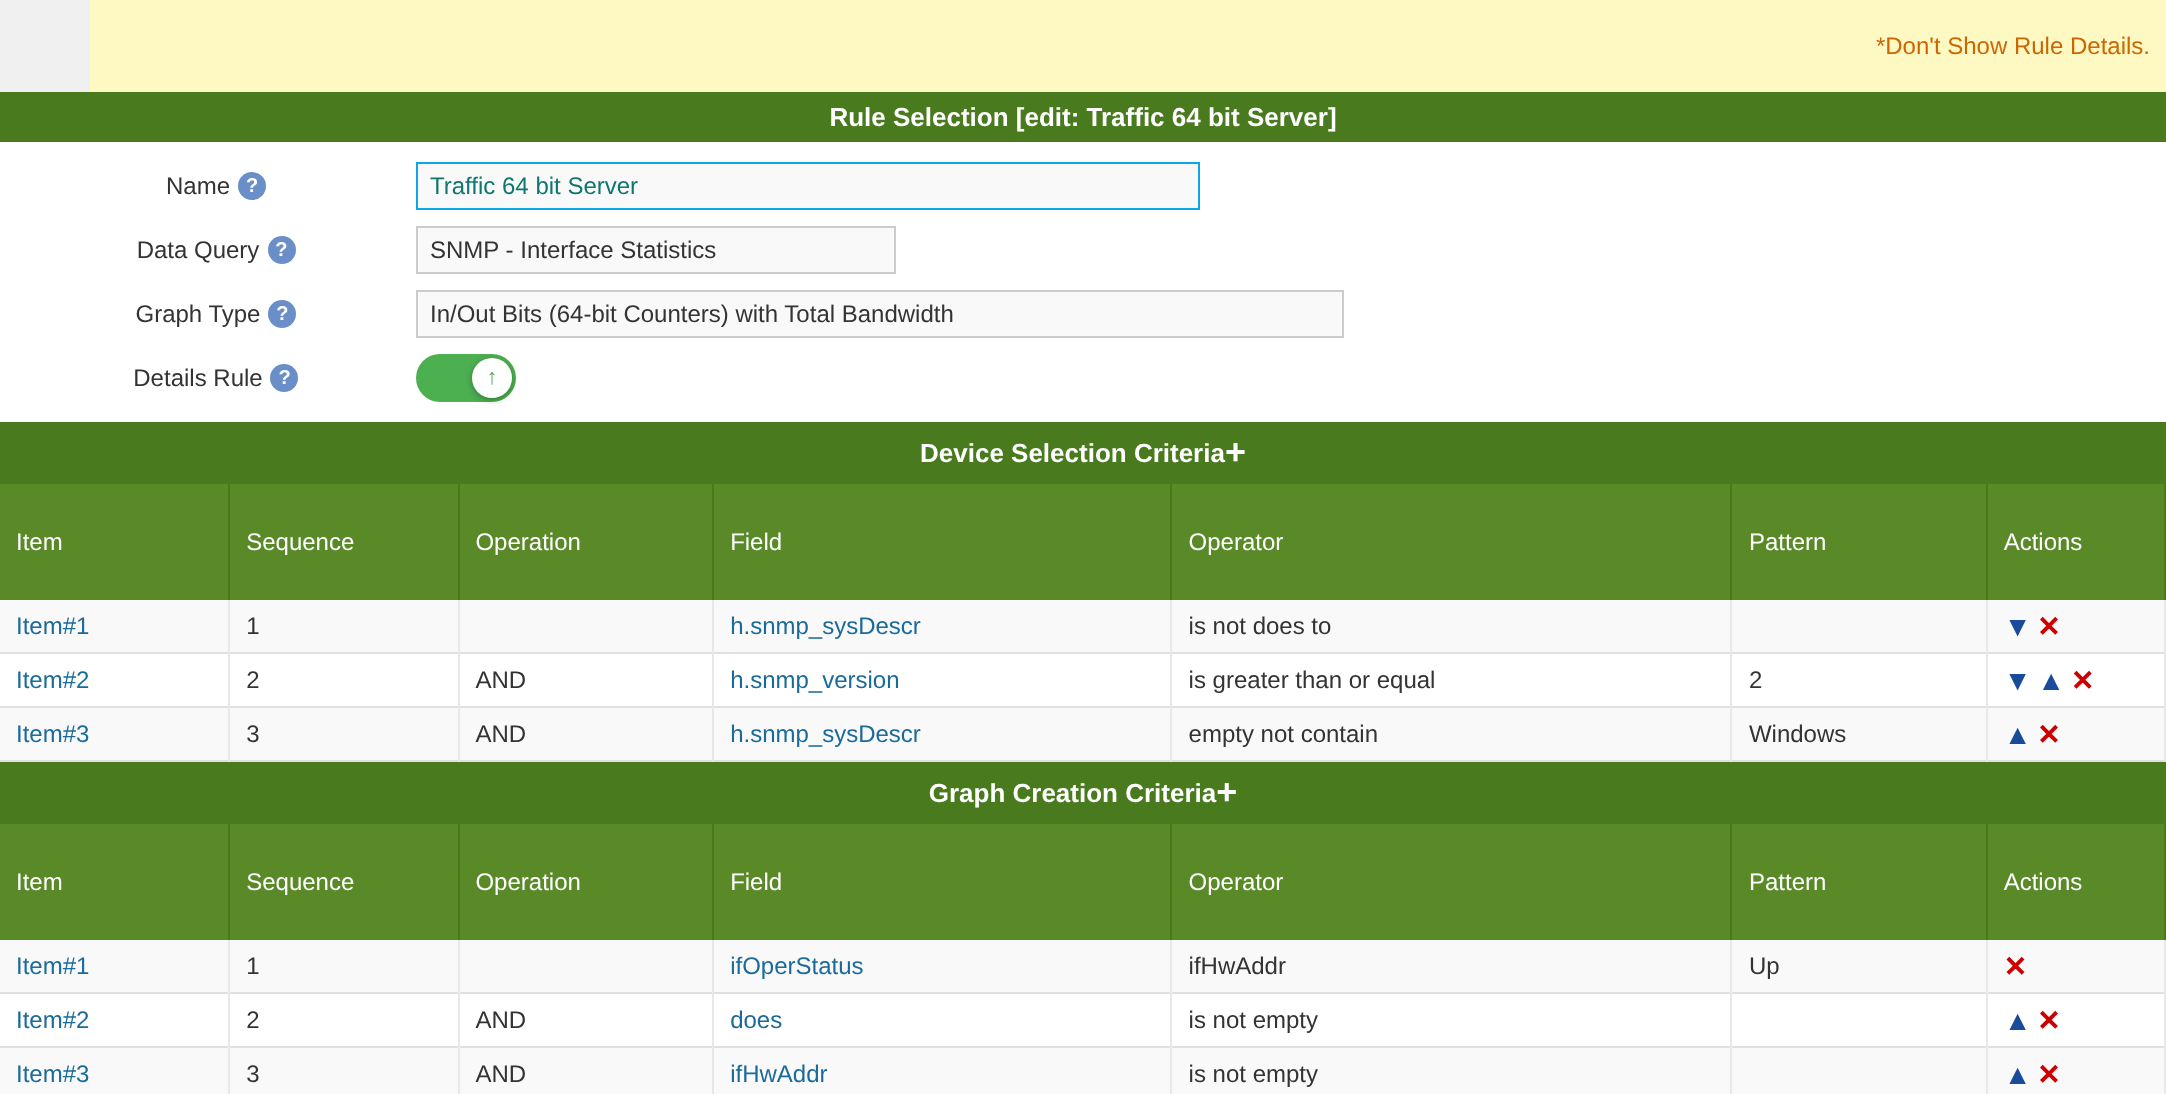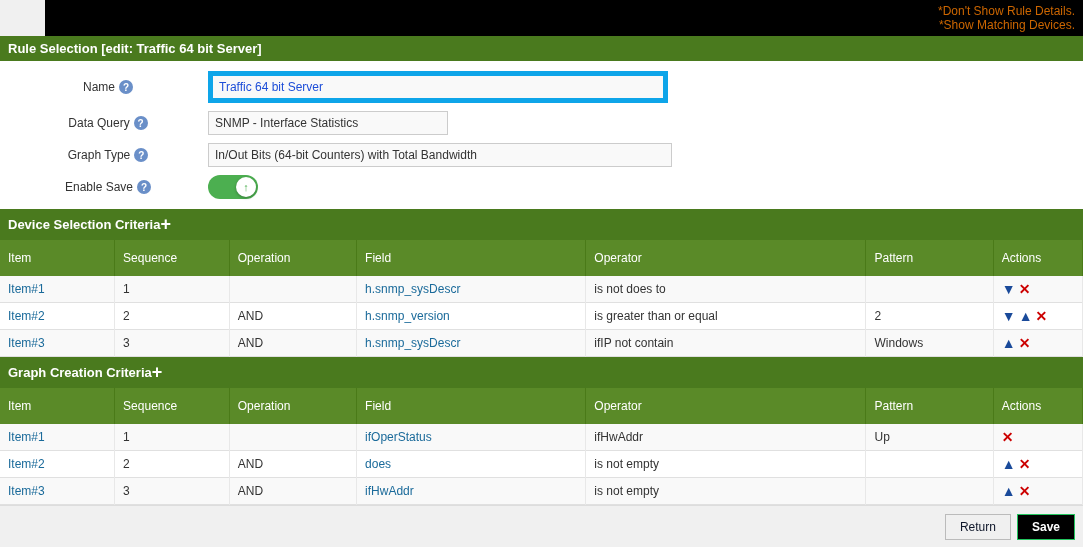--- a/index.html
+++ b/index.html
@@ -5,38 +5,38 @@
     * { box-sizing: border-box; margin: 0; padding: 0; }
     body {
       font-family: Arial, sans-serif;
       font-size: 12px;
       background: #f0f0f0;
       width: 1083px;
       min-height: 547px;
     }
     .top-links {
       text-align: right;
-      padding: 4px 8px;
-      background: #000000;
+      padding: 16px 8px;
+      background: #fef9c3;
       margin-left: 45px;
     }
     .top-links a {
       color: #cc6600;
       text-decoration: none;
       display: block;
       font-size: 12px;
     }
     .section-header {
       background: #4a7a1e;
       color: #fff;
       padding: 5px 8px;
       font-weight: bold;
       font-size: 13px;
       display: flex;
-      justify-content: flex-start;
+      justify-content: center;
       align-items: center;
     }
     .section-header .plus-btn {
       color: #fff;
       font-size: 18px;
       cursor: pointer;
       font-weight: bold;
     }
     .form-area {
       background: #fff;
@@ -67,25 +67,25 @@
       background: #6a8fc8;
       color: #fff;
       font-size: 10px;
       font-weight: bold;
       cursor: pointer;
     }
     .form-input {
       flex: 1;
     }
     .form-input input[type="text"] {
-      width: 460px;
+      width: 392px;
       padding: 4px 6px;
-      border: 5px solid #0ea5e9;
-      font-size: 12px;
-      color: #1d4ed8;
+      border: 1px solid #0ea5e9;
+      font-size: 12px;
+      color: #0f766e;
       background: #f9f9f9;
     }
     .form-select {
       display: flex;
       align-items: center;
       gap: 2px;
     }
     .form-select select {
       padding: 4px 6px;
       border: 1px solid #ccc;
@@ -135,21 +135,21 @@
     .criteria-table {
       width: 100%;
       border-collapse: collapse;
       background: #fff;
     }
     .criteria-table thead tr {
       background: #5a8a28;
       color: #fff;
     }
     .criteria-table thead th {
-      padding: 11px 8px;
+      padding: 22px 8px;
       text-align: left;
       font-weight: normal;
       font-size: 12px;
       border-right: 1px solid #4a7a18;
     }
     .criteria-table tbody tr {
       border-bottom: 1px solid #e0e0e0;
     }
     .criteria-table tbody tr:nth-child(odd) {
       background: #f9f9f9;
@@ -220,21 +220,20 @@
     .col-field { width: 180px; }
     .col-operator { width: 220px; }
     .col-pattern { width: 100px; }
     .col-actions { width: 70px; text-align: right; }
   </style>
 </head>
 <body>
 
 <div class="top-links">
   <a href="#">*Don't Show Rule Details.</a>
-  <a href="#">*Show Matching Devices.</a>
 </div>
 
 <div class="section-header">
   <span>Rule Selection [edit: Traffic 64 bit Server]</span>
 </div>
 
 <div class="form-area">
 
   <div class="form-row">
     <div class="form-label">
@@ -265,21 +264,21 @@
     </div>
     <div class="form-input form-select">
       <select class="select-wide">
         <option>In/Out Bits (64-bit Counters) with Total Bandwidth</option>
       </select>
     </div>
   </div>
 
   <div class="form-row">
     <div class="form-label">
-      <span>Enable Save</span>
+      <span>Details Rule</span>
       <span class="help-icon">?</span>
     </div>
     <div class="toggle-container">
       <div class="toggle">
         <div class="toggle-knob"></div>
       </div>
     </div>
   </div>
 </div>
 
@@ -328,21 +327,21 @@
             <span class="arrow-up">▲</span>
             <span class="delete-x">✕</span>
           </div>
         </td>
       </tr>
       <tr>
         <td><a href="#" class="item-link">Item#3</a></td>
         <td>3</td>
         <td>AND</td>
         <td><a href="#" class="item-link">h.snmp_sysDescr</a></td>
-        <td>ifIP not contain</td>
+        <td>empty not contain</td>
         <td>Windows</td>
         <td>
           <div class="actions-cell">
             <span class="arrow-up">▲</span>
             <span class="delete-x">✕</span>
           </div>
         </td>
       </tr>
     </tbody>
 </table>

